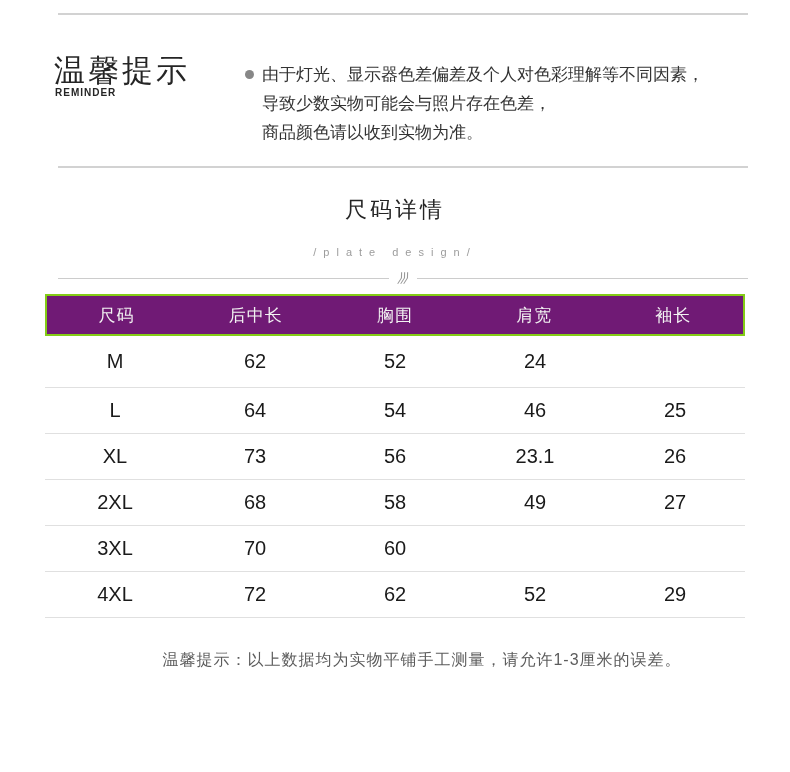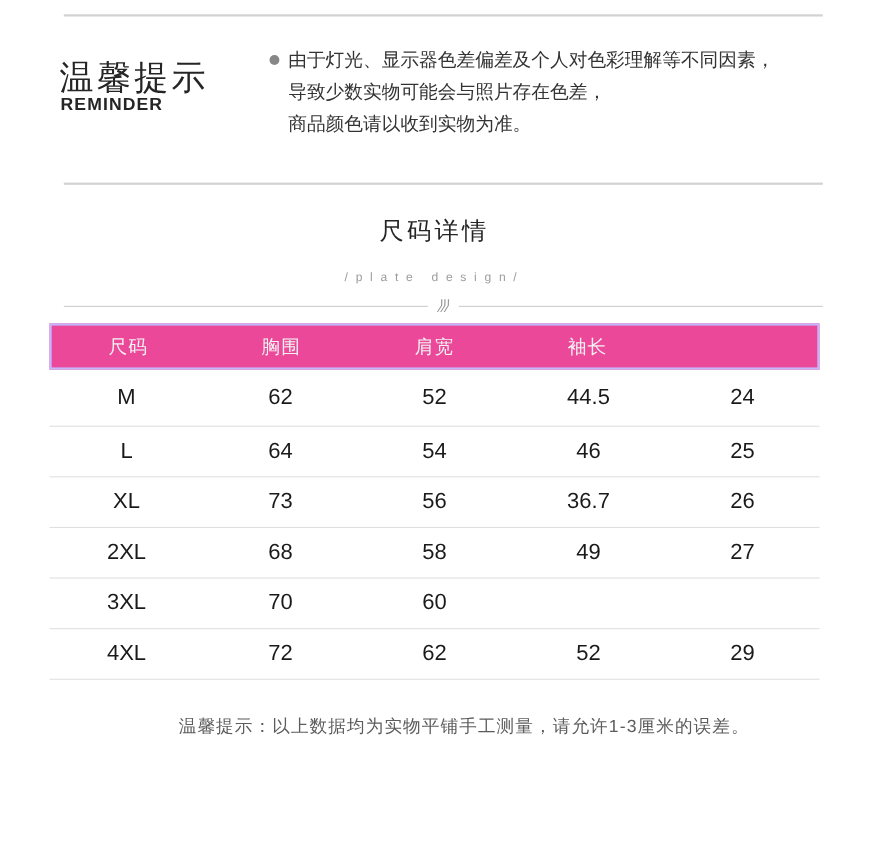--- a/index.html
+++ b/index.html
@@ -15,24 +15,24 @@
   .top-line { left: 58px; right: 42px; top: 13px; }
   .section-line { left: 58px; right: 42px; top: 166px; }
 
   
   .reminder-title {
     position: absolute; left: 54px; top: 50px;
     font-size: 31px; color: #252525; letter-spacing: 3px; font-weight: 500;
   }
   .reminder-subtitle {
     position: absolute; left: 55px; top: 87px;
-    font-size: 16px; font-weight: 700; color: #252525; letter-spacing: 1px;
+    font-size: 10px; font-weight: 700; color: #252525; letter-spacing: 1px;
   }
   .reminder-note {
-    position: absolute; left: 245px; top: 40px; right: 60px;
+    position: absolute; left: 245px; top: 60px; right: 60px;
     display: flex; align-items: flex-start;
   }
   .bullet-dot {
     flex: 0 0 auto;
     width: 9px; height: 9px; border-radius: 50%;
     background: #878787; margin: 10px 8px 0 0;
   }
   .note-lines { font-size: 17px; line-height: 29px; color: #333333; }
 
   
@@ -52,21 +52,21 @@
   .chevron-glyph {
     flex: 0 0 auto; margin: 0 9px;
     color: #999999; font-size: 13px; font-style: italic;
     letter-spacing: -2px; line-height: 14px; transform: skewX(-8deg);
   }
 
   
   .size-table { position: absolute; left: 45px; top: 294px; width: 700px; }
   .thead {
     display: flex; height: 42px; align-items: center;
-    background: #ec4899; border: 2px solid #c4b5fd; box-sizing: border-box;
+    background: #701a75; border: 2px solid #84cc16; box-sizing: border-box;
     color: #f2f2f2; font-size: 17px; letter-spacing: 1px;
   }
   .trow {
     display: flex; height: 45px; align-items: center;
     border-bottom: 1px solid #e0e0e0;
     color: #1a1a1a; font-size: 20px;
   }
   .trow.first { height: 51px; }
   .cell { flex: 0 0 20%; text-align: center; }
 
@@ -101,44 +101,44 @@
 
   <div class="chevron-divider">
     <span class="seg"></span>
     <span class="chevron-glyph">⟩⟩⟩</span>
     <span class="seg"></span>
   </div>
 
   <div class="size-table">
     <div class="thead">
       <div class="cell">尺码</div>
+      <div class="cell">后中长</div>
       <div class="cell">胸围</div>
       <div class="cell">肩宽</div>
       <div class="cell">袖长</div>
     </div>
 
     <div class="trow first">
       <div class="cell">M</div>
       <div class="cell">62</div>
       <div class="cell">52</div>
-      <div class="cell">44.5</div>
       <div class="cell">24</div>
     </div>
     <div class="trow">
       <div class="cell">L</div>
       <div class="cell">64</div>
       <div class="cell">54</div>
       <div class="cell">46</div>
       <div class="cell">25</div>
     </div>
     <div class="trow">
       <div class="cell">XL</div>
       <div class="cell">73</div>
       <div class="cell">56</div>
-      <div class="cell">36.7</div>
+      <div class="cell">23.1</div>
       <div class="cell">26</div>
     </div>
     <div class="trow">
       <div class="cell">2XL</div>
       <div class="cell">68</div>
       <div class="cell">58</div>
       <div class="cell">49</div>
       <div class="cell">27</div>
     </div>
     <div class="trow">

